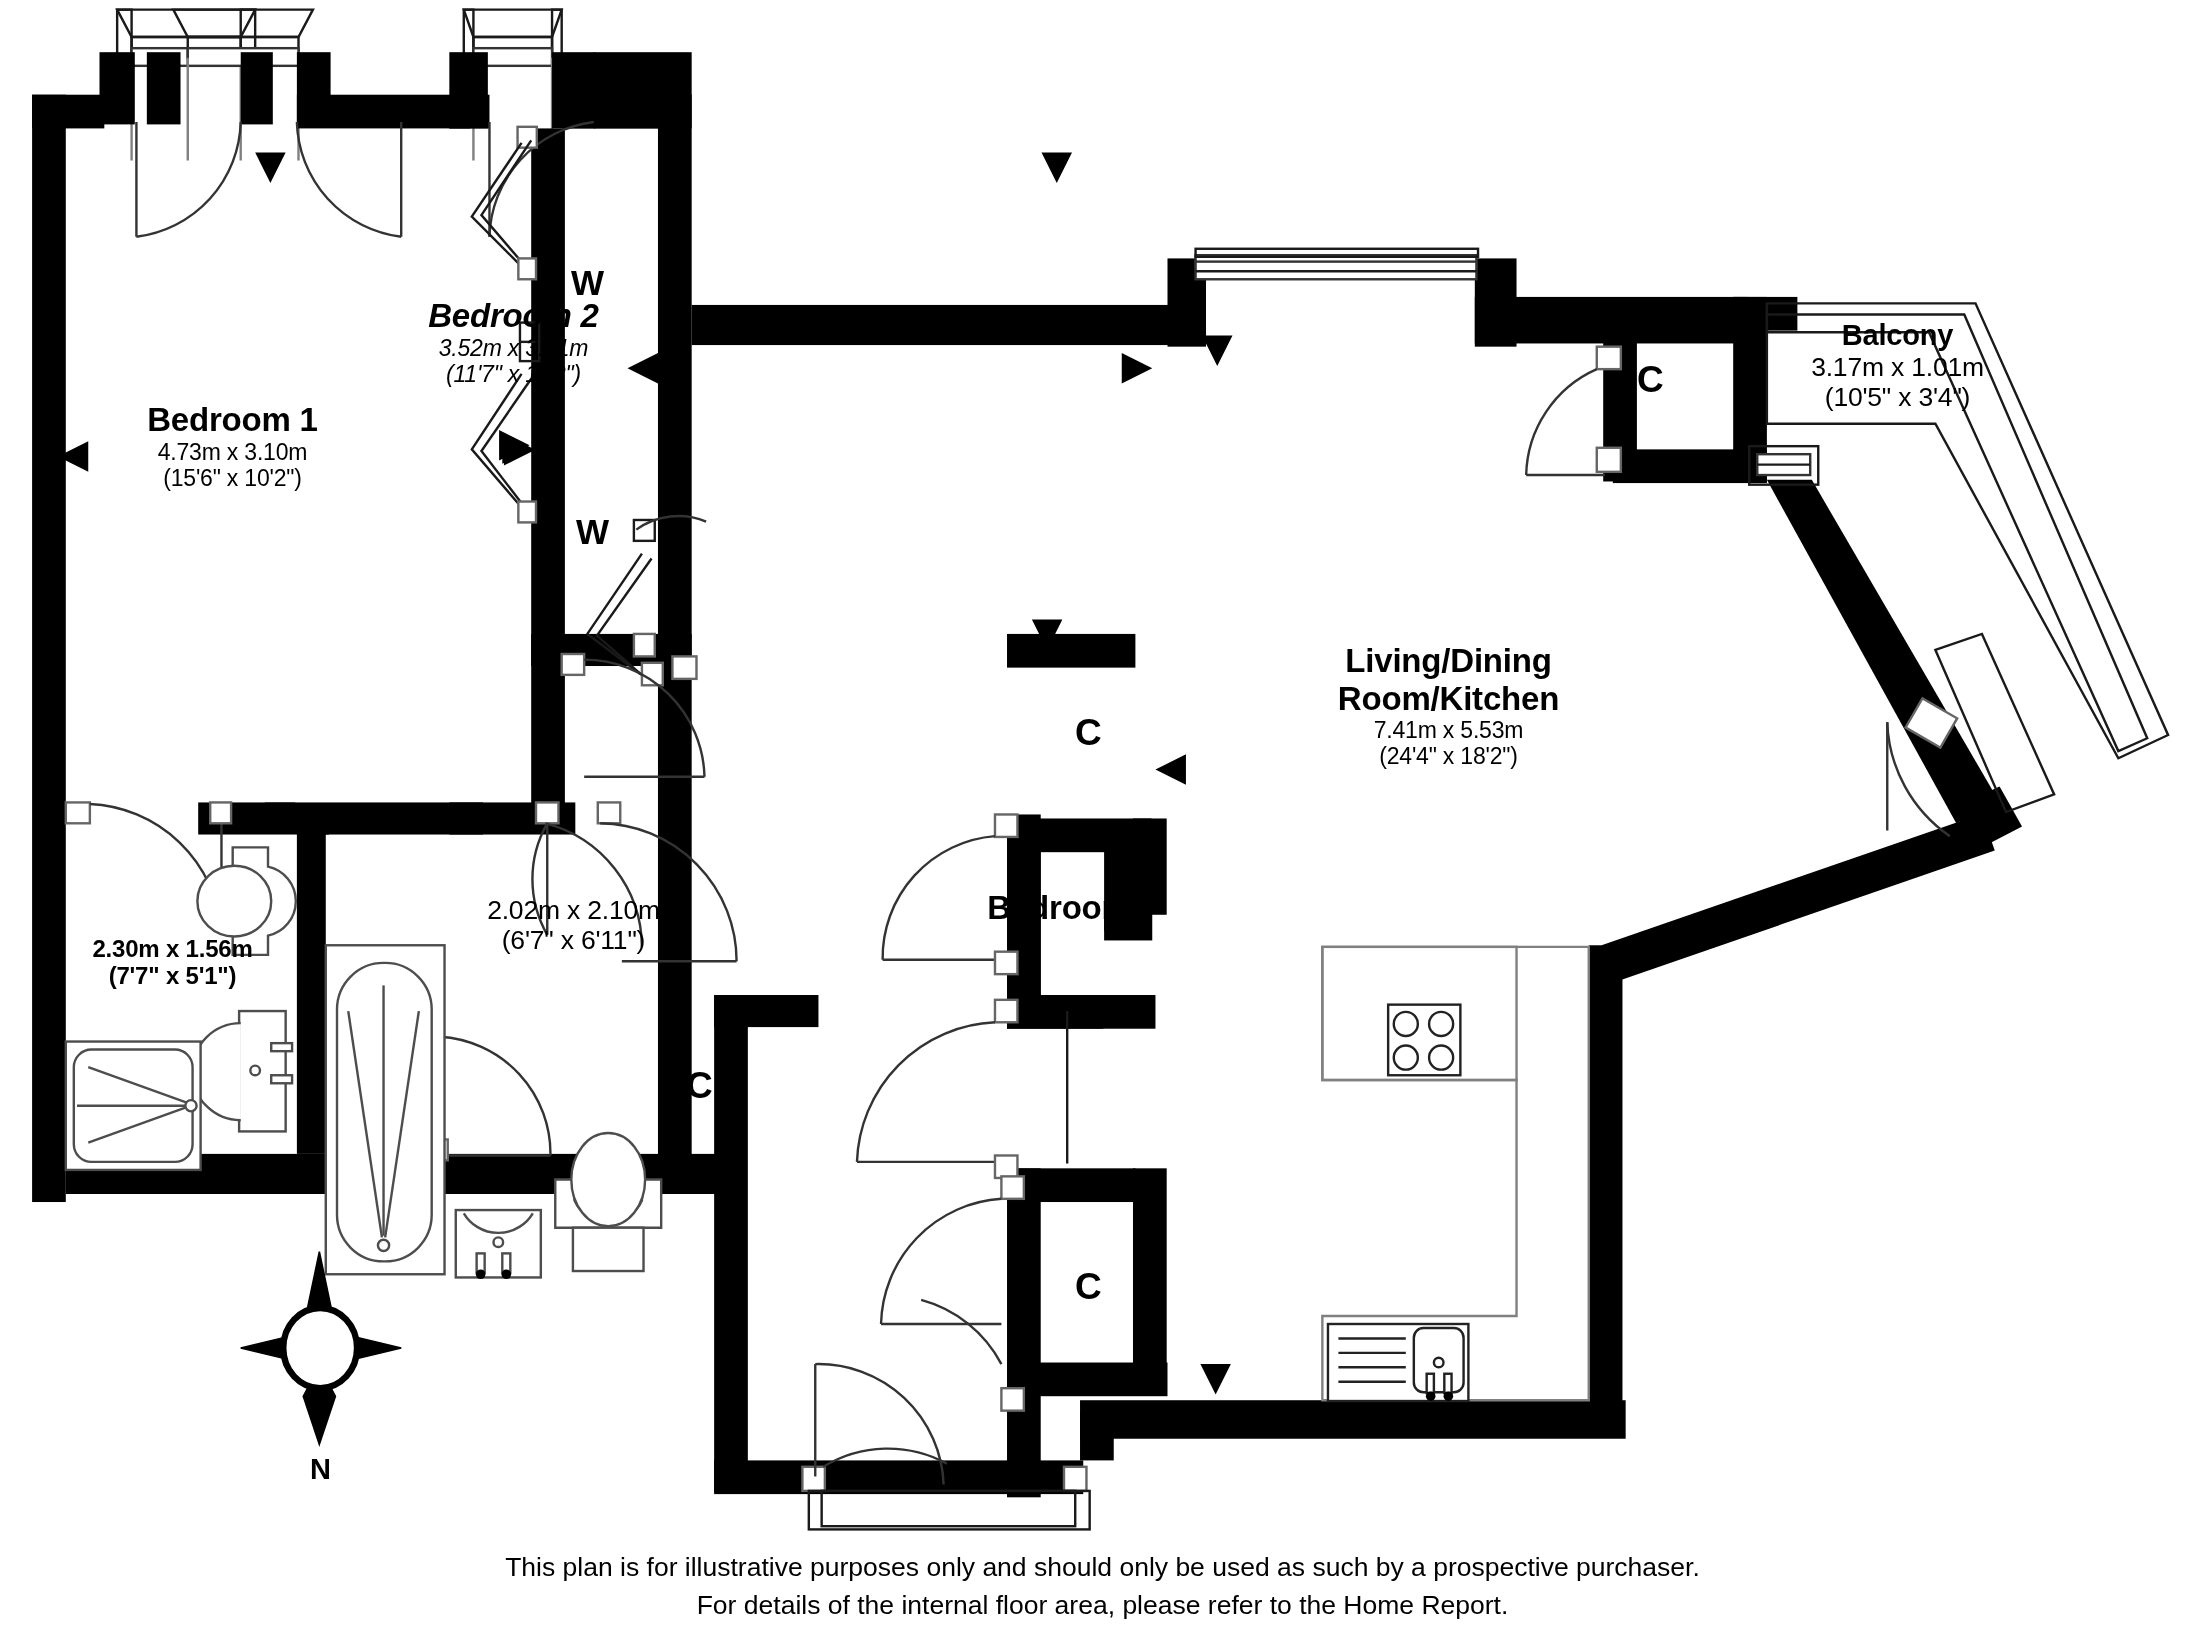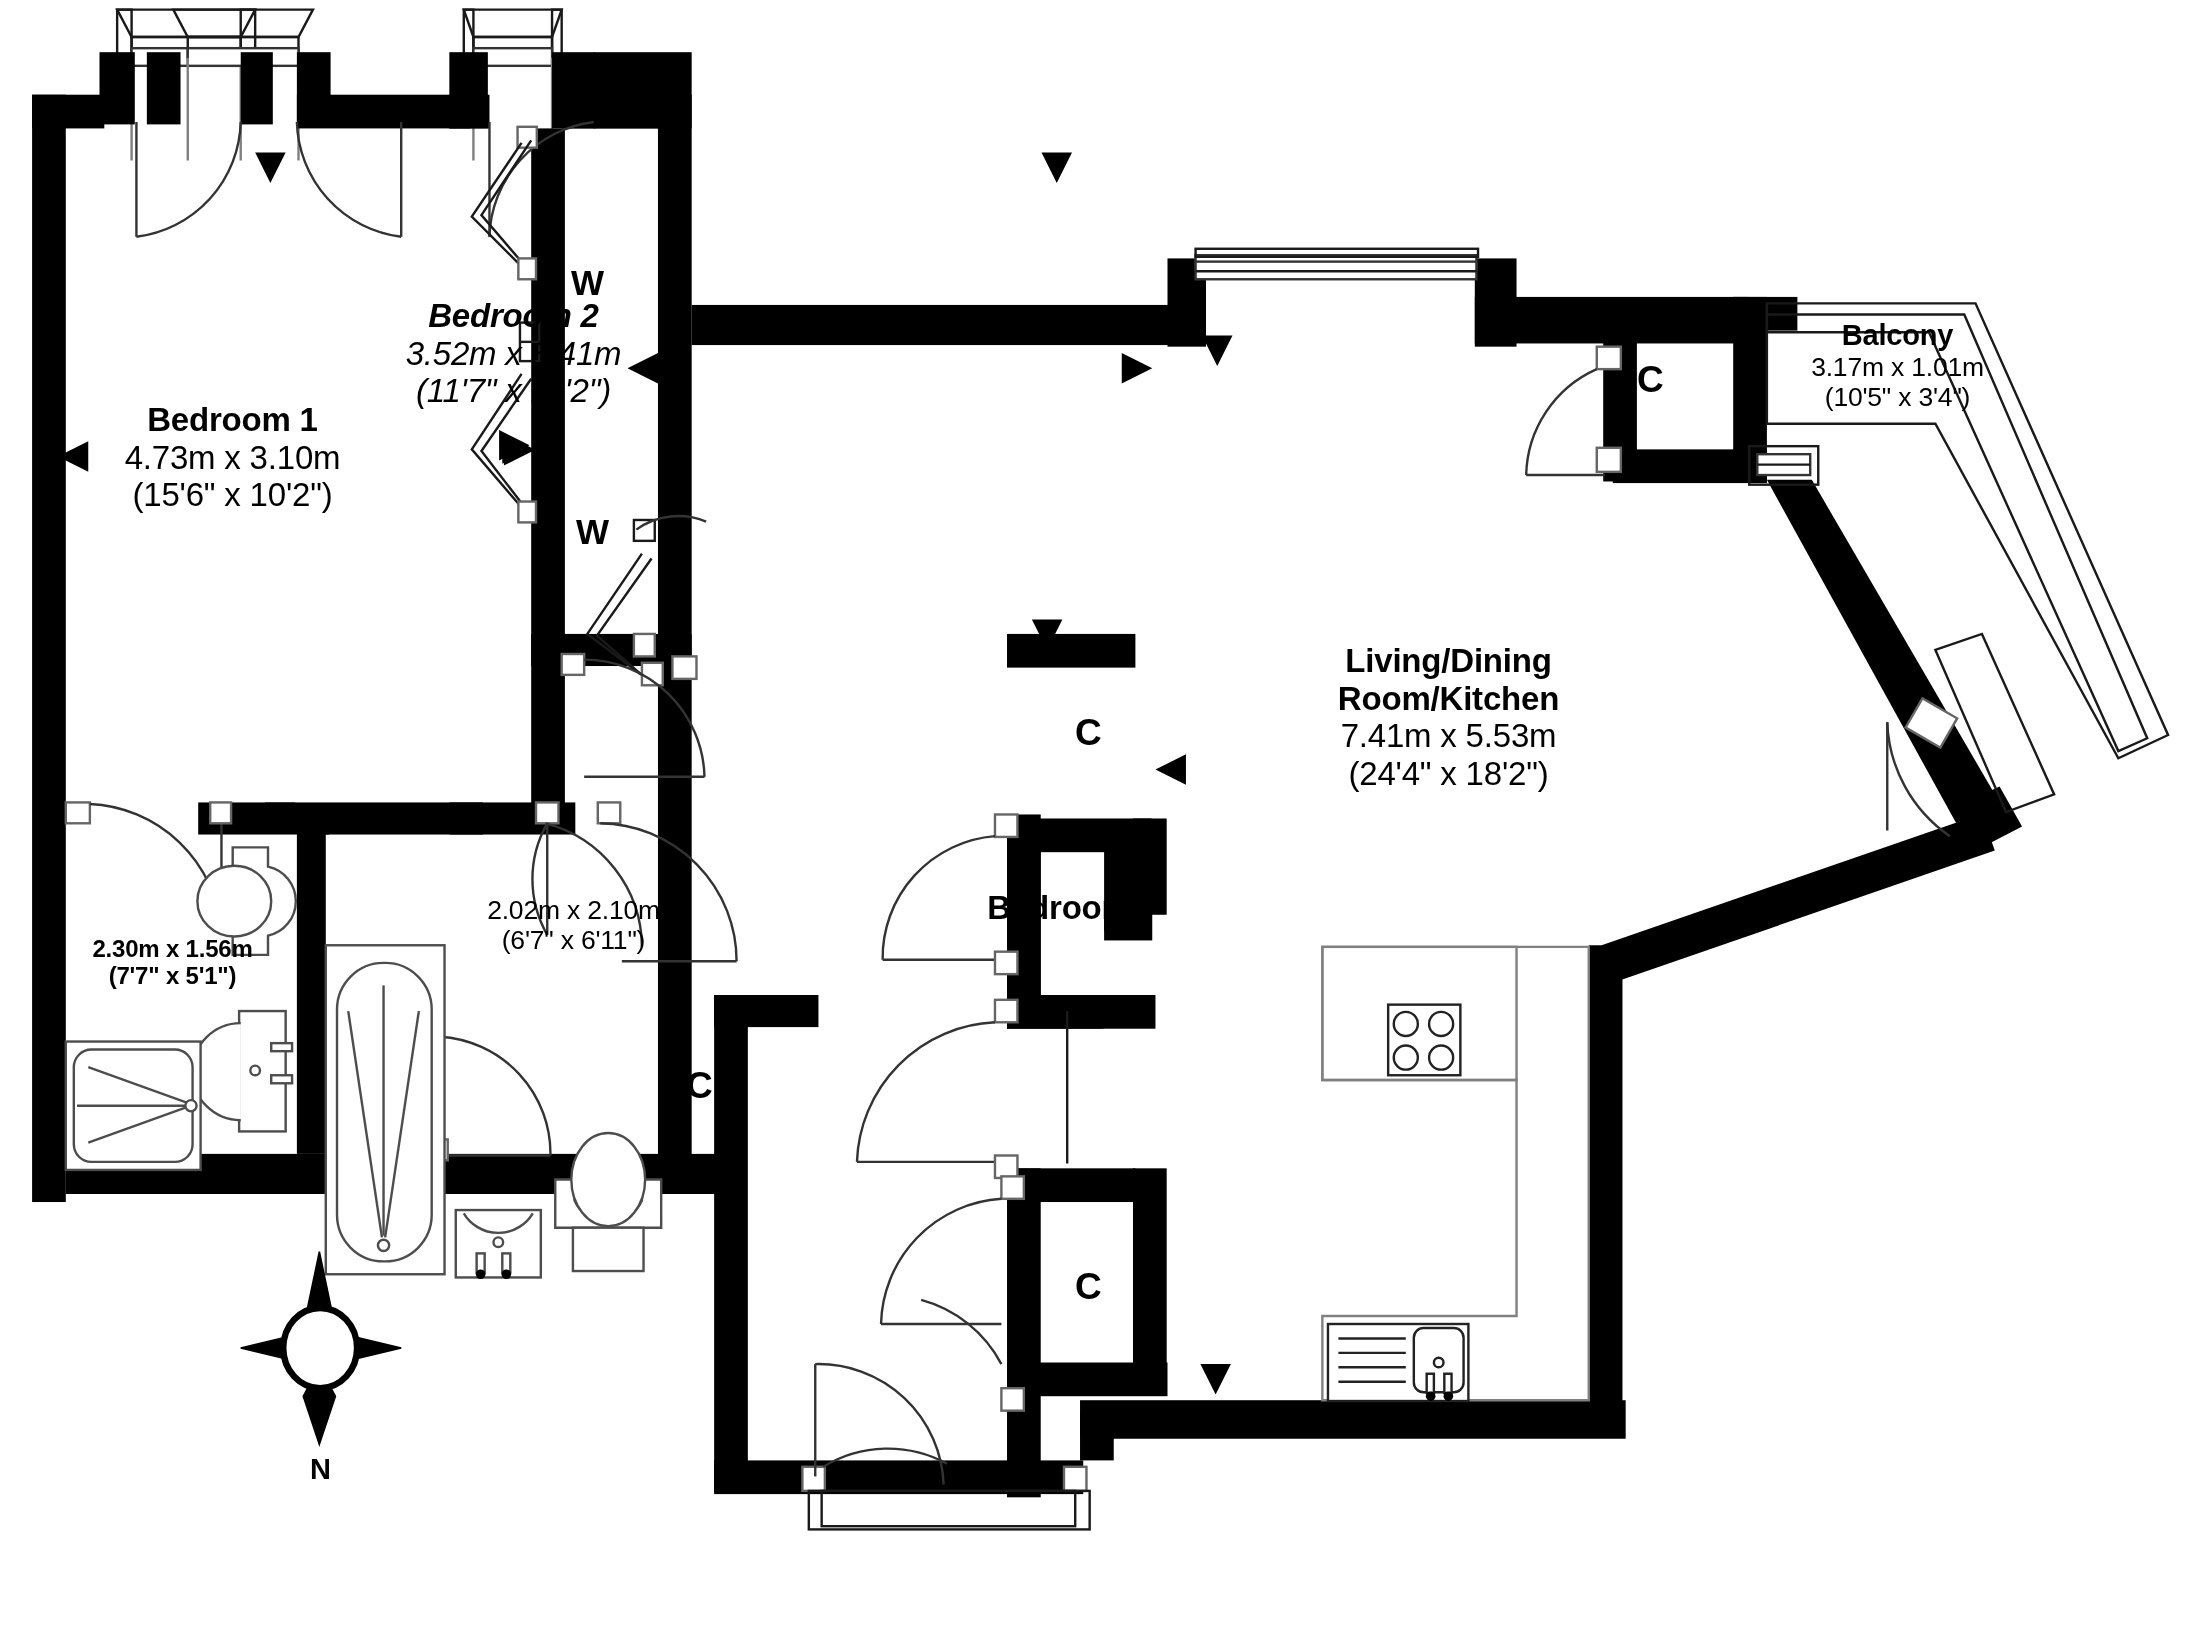--- a/index.html
+++ b/index.html
@@ -45,21 +45,21 @@
     line-height: 1.14;
     white-space: nowrap;
     color: #000000;
   }
   .lbl .rname {
     font-size: 33px;
     font-weight: bold;
     letter-spacing: -0.2px;
   }
   .lbl .rdim {
-    font-size: 33px;
+    font-size: 23px;
     font-weight: normal;
     letter-spacing: -0.2px;
   }
   .lbl.small .rdim { font-size: 26.5px; }
   .lbl.tiny  .rdim { font-size: 24px; font-weight: bold; }
 
   .glyph {
     position: absolute;
     font-size: 35px;
     font-weight: bold;
@@ -476,15 +476,19 @@
   <div class="glyph" style="left:571px; top:265px;">W</div>
   <div class="glyph" style="left:576px; top:514px;">W</div>
 
   <div class="glyph cmark" style="left:1075px; top:714px;">C</div>
   <div class="glyph cmark" style="left:686px; top:1067px;">C</div>
   <div class="glyph cmark" style="left:1075px; top:1268px;">C</div>
   <div class="glyph cmark" style="left:1637px; top:361px;">C</div>
 
   <div class="compass-n" style="left:310px; top:1453px;">N</div>
 
+  <div id="footer">
+    <div>This plan is for illustrative purposes only and should only be used as such by a prospective purchaser.</div>
+    <div>For details of the internal floor area, please refer to the Home Report.</div>
+  </div>
 
 </div>
 
 
 </body></html>

